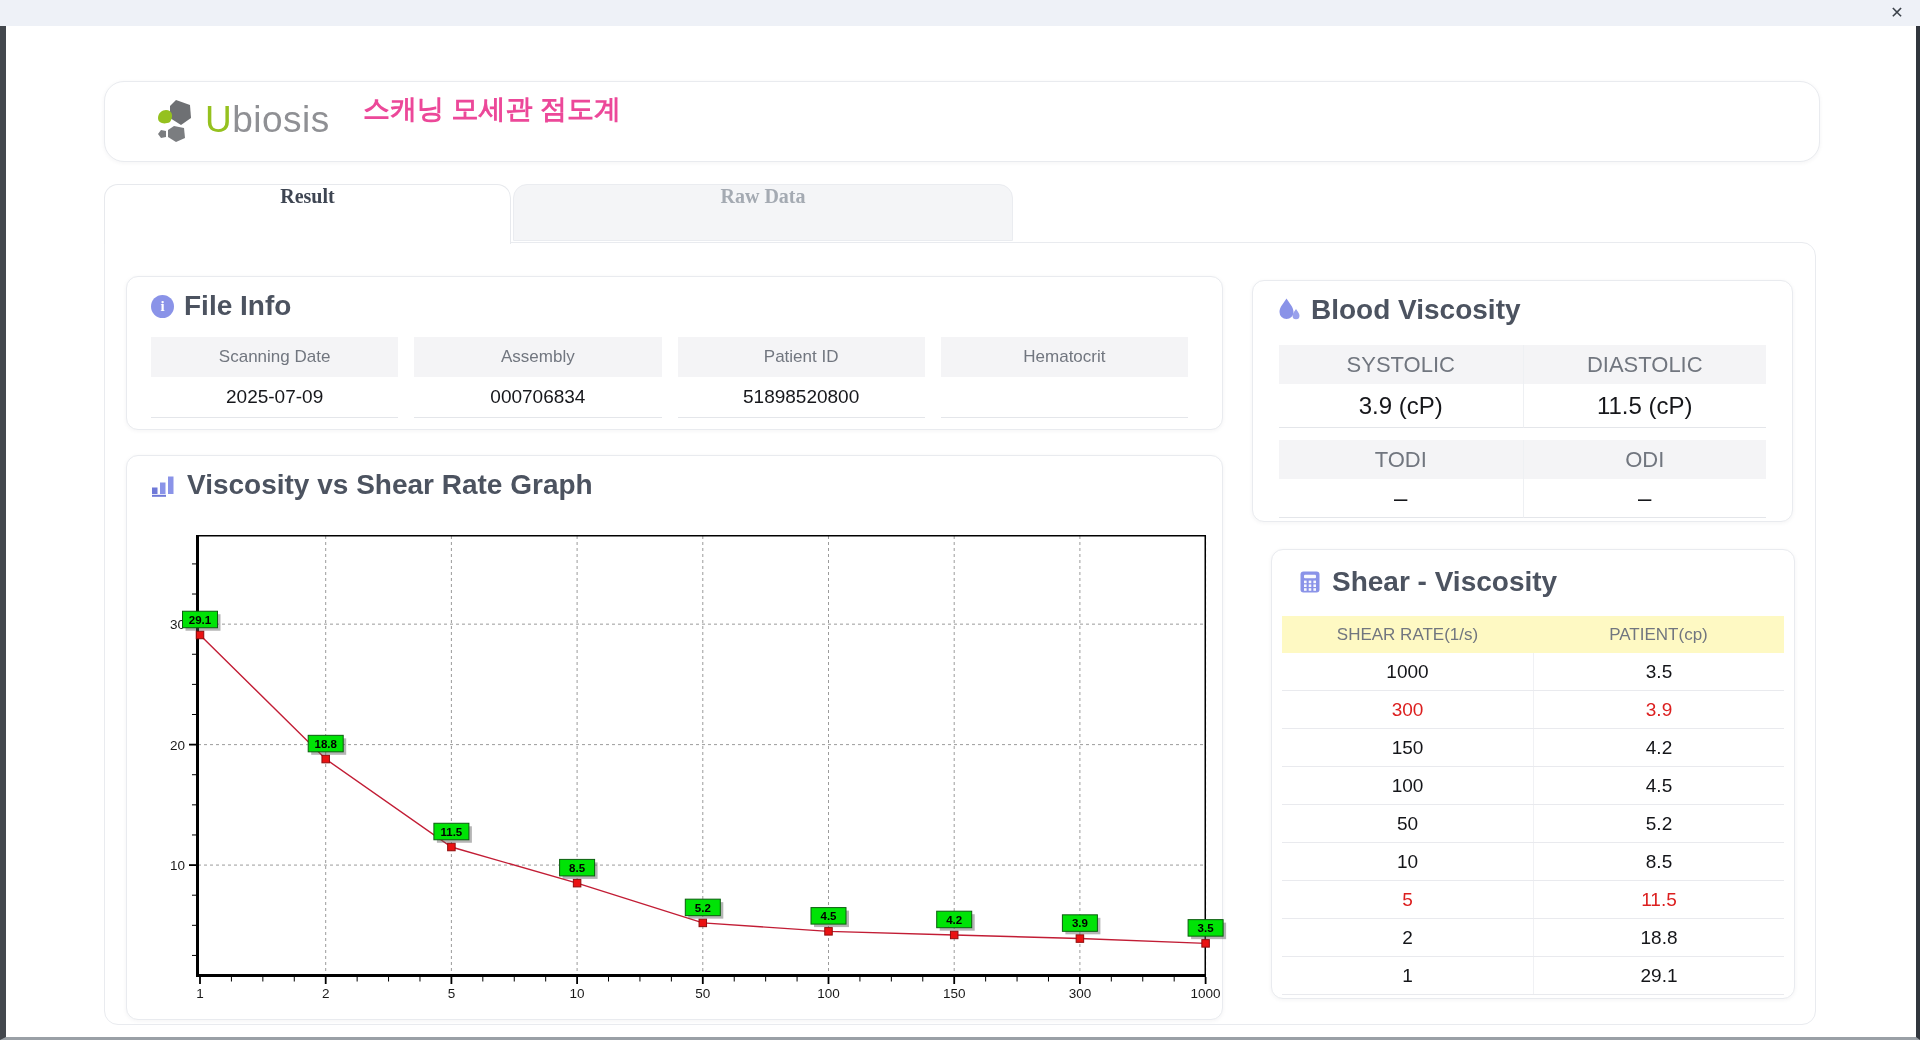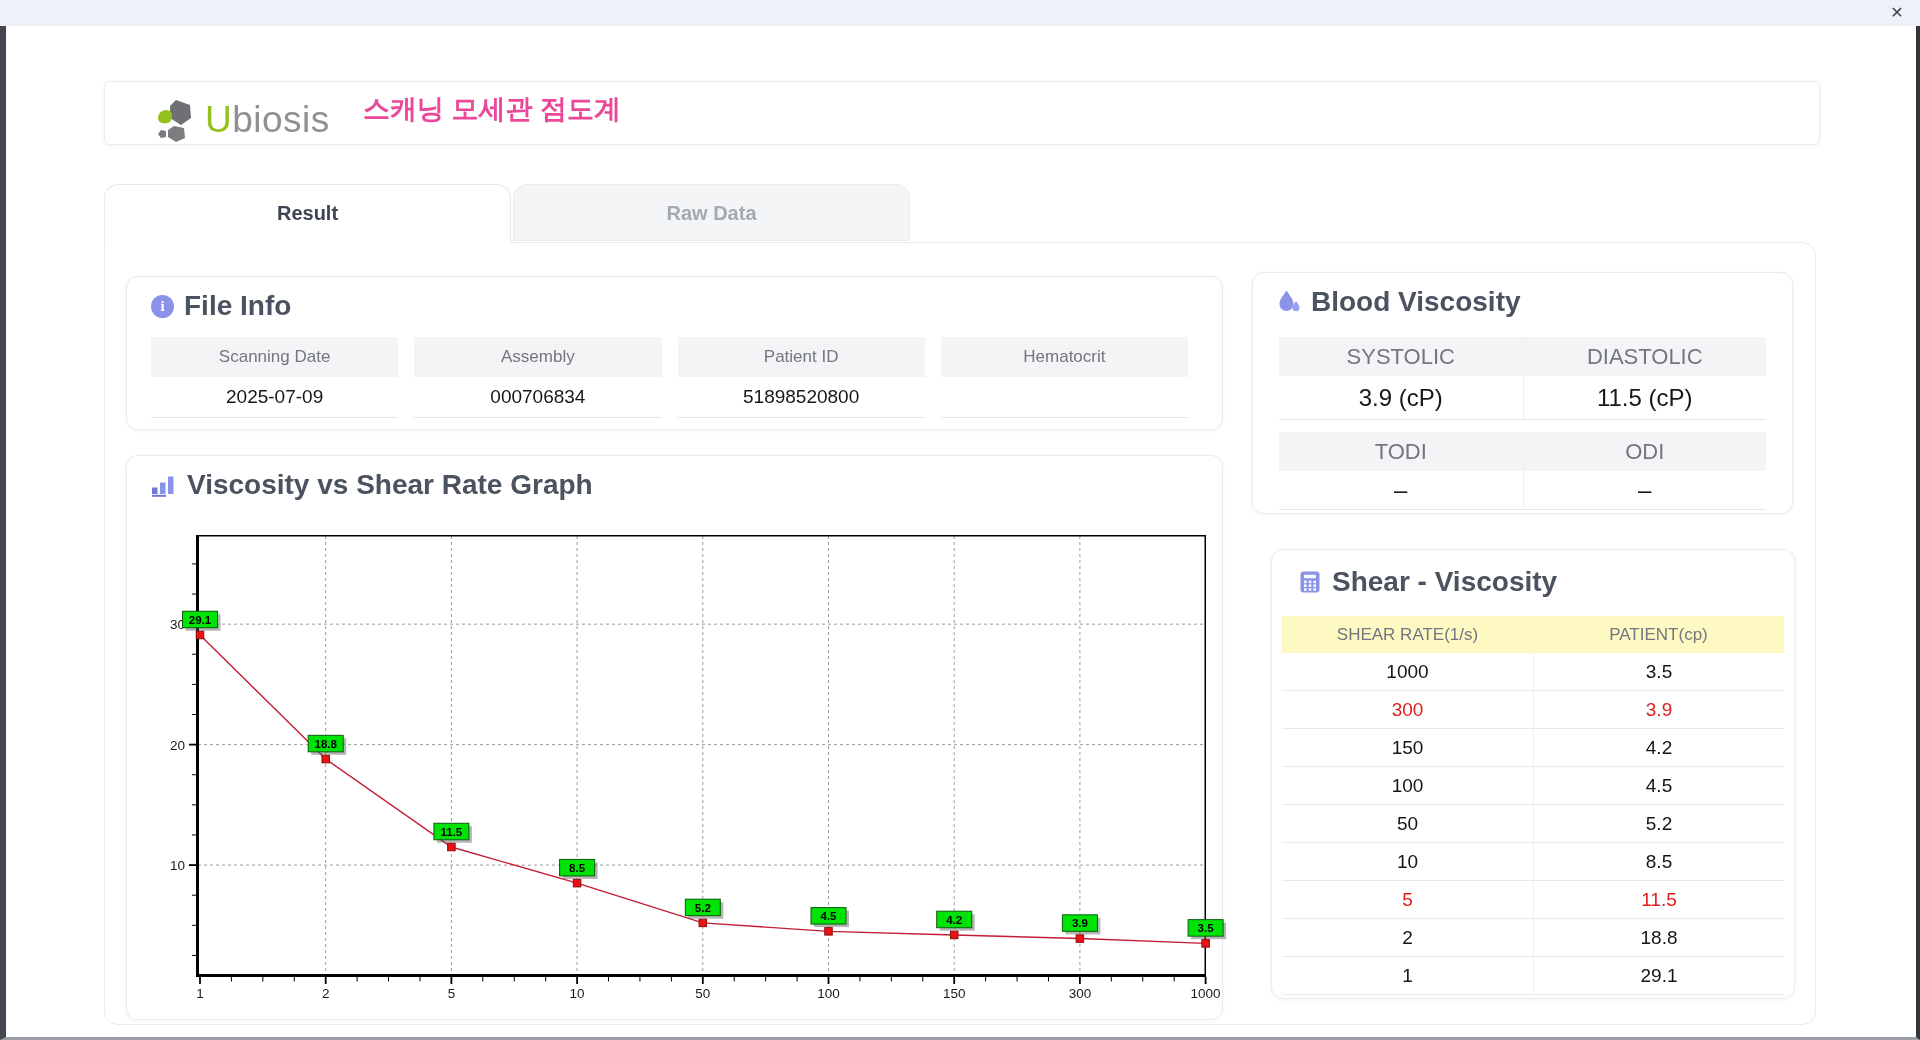--- a/index.html
+++ b/index.html
@@ -16,40 +16,40 @@
   .frame { position:absolute; left:0; top:26px; width:1920px; height:1014px; z-index:0;
     border-left:6px solid #43474d; border-right:4px solid #31363d; border-bottom:3px solid #9aa0a6; }
 
   
   .card { position:absolute; background:#fff; border:1px solid #e9ebef; border-radius:12px;
     box-shadow:0 1px 4px rgba(30,35,60,.05); }
   .card-head { position:absolute; left:24px; top:13px; display:flex; align-items:center; gap:10px; }
   .card-title { font-size:28px; font-weight:700; color:#4c5360; white-space:nowrap; }
 
   
-  #header-card { left:104px; top:81px; width:1716px; height:64px; border-radius:6px; z-index:4;padding-left:48px; }
+  #header-card { left:104px; top:81px; width:1716px; height:81px; border-radius:20px; z-index:4;padding-left:48px; }
   .logo { position:absolute; left:48px; top:15px; display:flex; align-items:center; gap:6px; }
   .logo-text { font-size:37px; line-height:46px; letter-spacing:.5px; font-weight:400; }
   .logo-u { color:#95c11f; } .logo-rest { color:#8f9094; }
   .app-title { position:absolute; left:258px; top:9px; font-size:27px; font-weight:700; color:#ec4899; }
 
   
   .tab { position:absolute; top:184px; text-align:center; font-size:20px; font-weight:700;
-    padding-top:17px; border-radius:14px 14px 0 0; }
+    border-radius:14px 14px 0 0;font-family:Liberation Serif, serif; }
   #tab-result { left:104px; width:407px; height:60px; background:#fff; color:#3e4552;
     border:1px solid #e7e9ed; border-bottom:none; z-index:3; }
-  #tab-rawdata { left:513px; width:397px; height:57px; background:#f4f5f7; color:#a4aab2;
+  #tab-rawdata { left:513px; width:500px; height:57px; background:#f4f5f7; color:#a4aab2;
     border:1px solid #eaecf0; z-index:1; }
   #panel { left:104px; top:242px; width:1712px; height:783px; border-radius:0 14px 14px 14px; z-index:2;
     box-shadow:none; }
 
   
   #file-card  { left:126px;  top:276px; width:1097px; height:154px; z-index:4; }
   #graph-card { left:126px;  top:455px; width:1097px; height:565px; z-index:4; }
-  #blood-card { left:1252px; top:272px; width:541px;  height:242px; z-index:4; }
+  #blood-card { left:1252px; top:280px; width:541px;  height:242px; z-index:4; }
   #shear-card { left:1271px; top:549px; width:524px;  height:450px; z-index:4; }
 
   .info-badge { width:23px; height:23px; border-radius:50%; background:#8a93e8; color:#fff;
     font-size:15px; font-weight:700; text-align:center; line-height:23px; font-family:"Liberation Serif", serif; }
 
   
   .fields { position:absolute; left:24px; right:34px; top:60px; display:grid;
     grid-template-columns:repeat(4,1fr); column-gap:16px; }
   .fhead { height:40px; background:#f4f4f6; display:flex; align-items:center; justify-content:center;
     font-size:17px; color:#71767f; }

